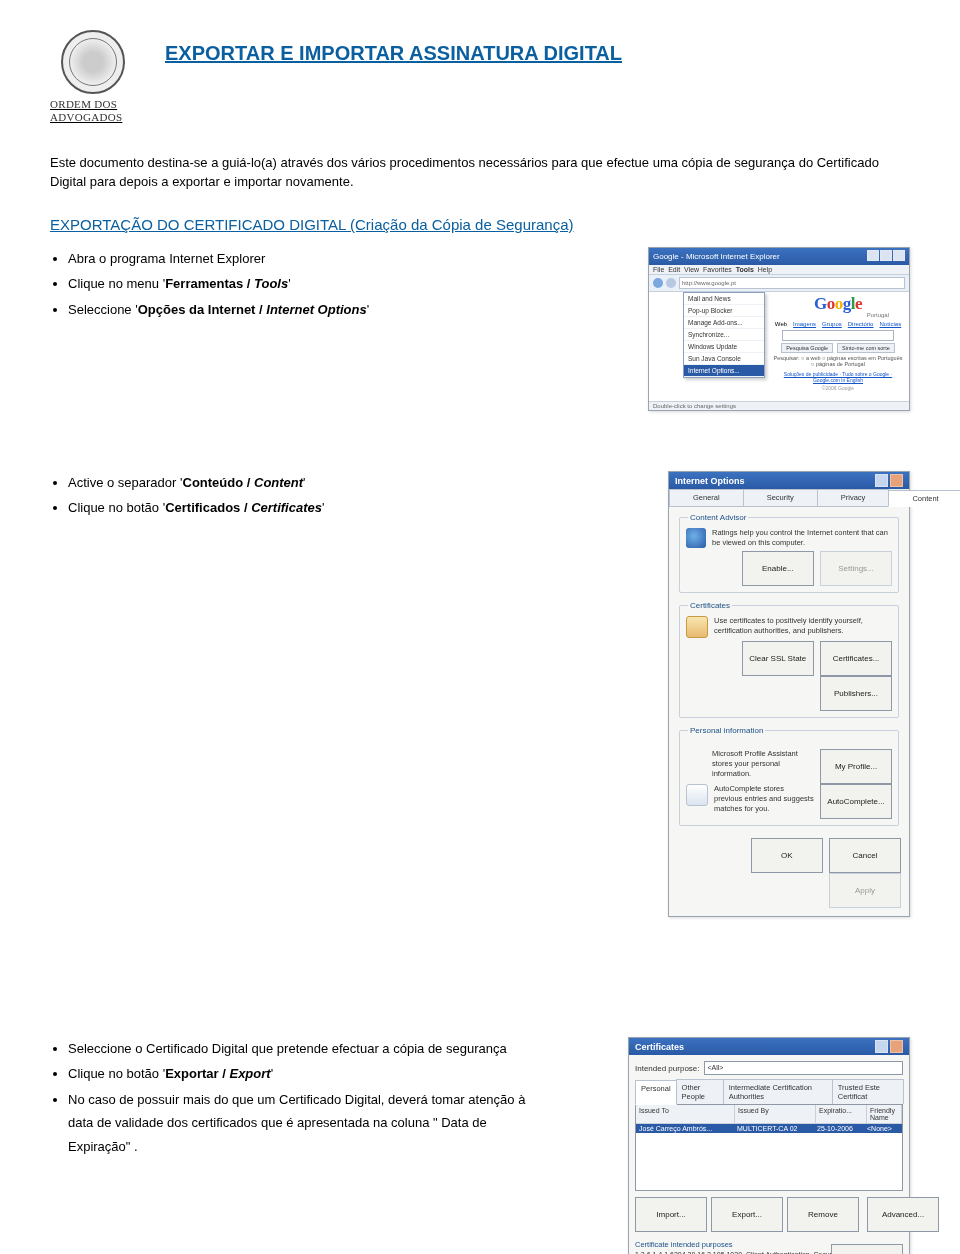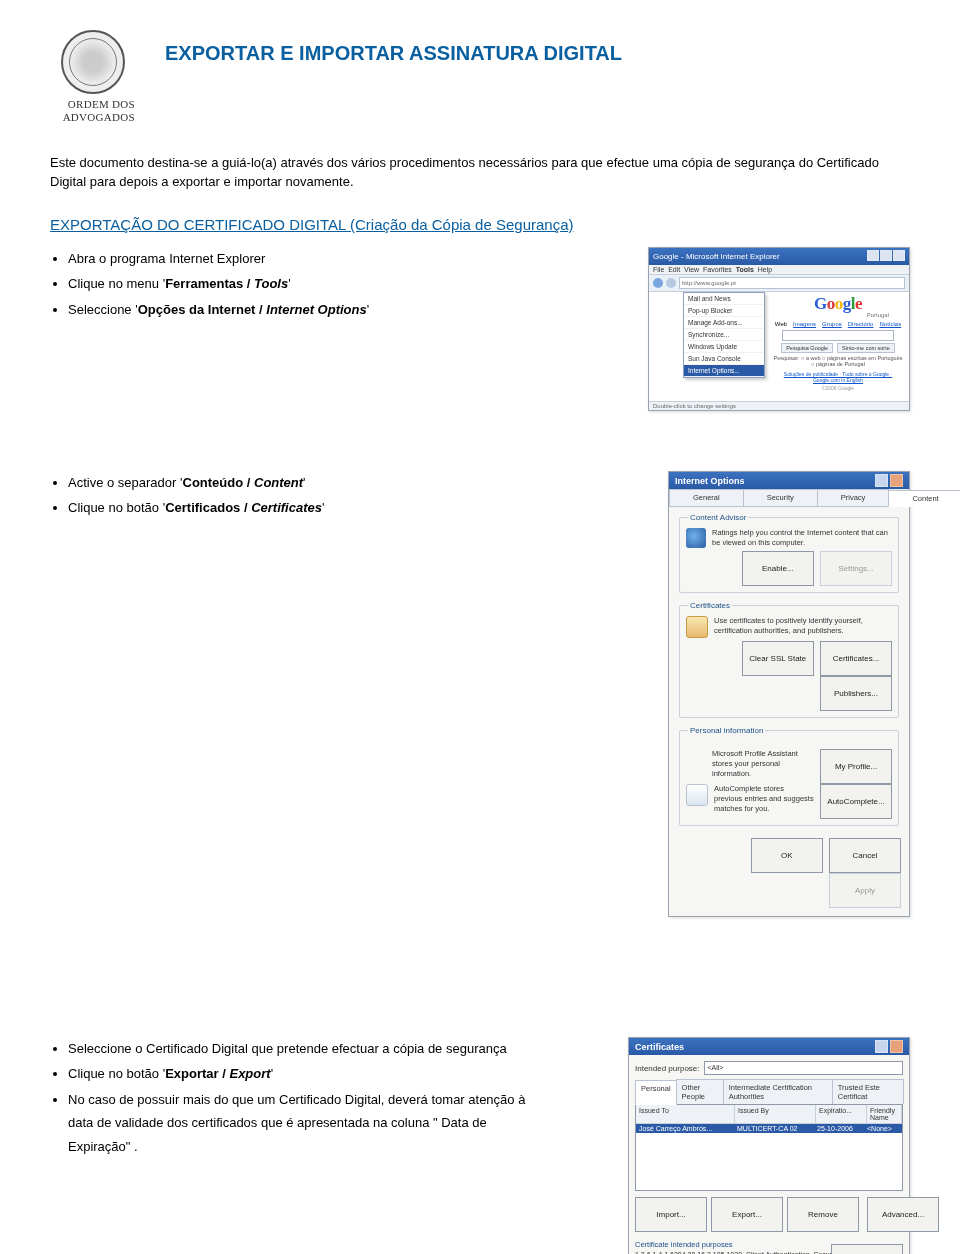--- a/index.html
+++ b/index.html
@@ -11,21 +11,22 @@
     color: #000;
   }
   .header {
     display: flex;
     align-items: flex-start;
     margin-bottom: 30px;
   }
   .logo {
     width: 85px;
     margin-right: 30px;
-    text-align: right;
+    text-align: left;
+    text-decoration: underline;
   }
   .logo-emblem {
     width: 60px;
     height: 60px;
     border: 2px solid #555;
     border-radius: 50%;
     margin: 0 auto 4px;
     background: #eee;
     position: relative;
   }
@@ -41,20 +42,21 @@
     font-family: "Times New Roman", serif;
     font-size: 11px;
     letter-spacing: 0.3px;
     color: #333;
     line-height: 1.2;
   }
   .title {
     color: #0a5fa0;
     font-weight: bold;
     font-size: 20px;
+    text-decoration: underline;
     margin-top: 12px;
   }
   .intro {
     margin: 10px 0 24px;
     line-height: 1.45;
   }
   .section-title {
     color: #0a5fa0;
     text-decoration: underline;
     font-size: 15px;

